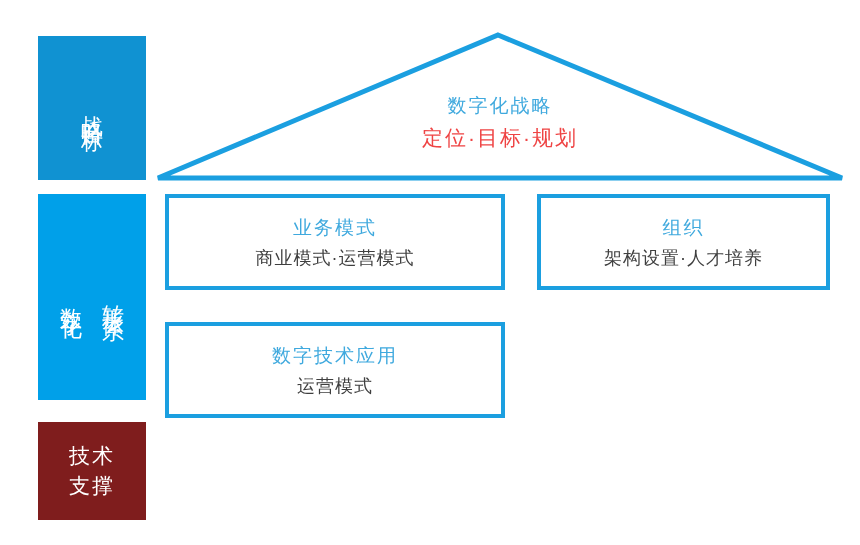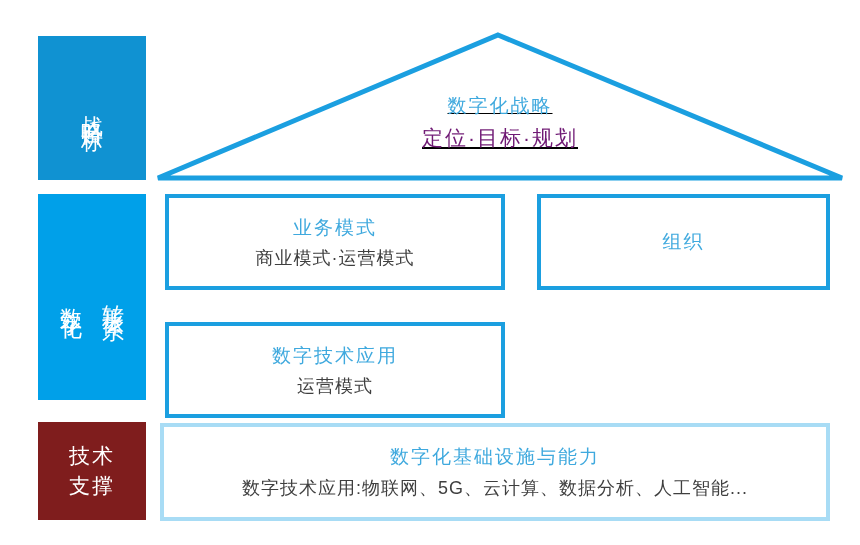--- a/index.html
+++ b/index.html
@@ -61,32 +61,31 @@
     top: 28px;
     width: 690px;
     height: 155px;
   }
   .roof-text {
     position: absolute;
     left: 160px;
     top: 93px;
     width: 680px;
     text-align: center;
-    text-decoration: underline;
   }
   .roof-title {
     font-size: 19px;
     letter-spacing: 2px;
     color: #3FA9DE;
   }
   .roof-subtitle {
     margin-top: 5px;
     font-size: 21px;
     letter-spacing: 2px;
-    color: #701a75;
+    color: #ef4444;
   }
   
   .grid {
     position: absolute;
     left: 165px;
     top: 194px;
     width: 665px;
     height: 206px;
     display: grid;
     grid-template-columns: 340px 1fr;
@@ -160,25 +159,22 @@
     <div class="roof-subtitle">定位·目标·规划</div>
   </div>
 
   <div class="grid">
     <div class="cell">
       <div class="cell-title">业务模式</div>
       <div class="cell-subtitle">商业模式·运营模式</div>
     </div>
     <div class="cell">
       <div class="cell-title">组织</div>
+      <div class="cell-subtitle">架构设置·人才培养</div>
     </div>
     <div class="cell">
       <div class="cell-title">数字技术应用</div>
       <div class="cell-subtitle">运营模式</div>
     </div>
   </div>
 
-  <div class="foundation">
-    <div class="cell-title">数字化基础设施与能力</div>
-    <div class="cell-subtitle">数字技术应用:物联网、5G、云计算、数据分析、人工智能...</div>
-  </div>
 
 </div>
 
 </body></html>

